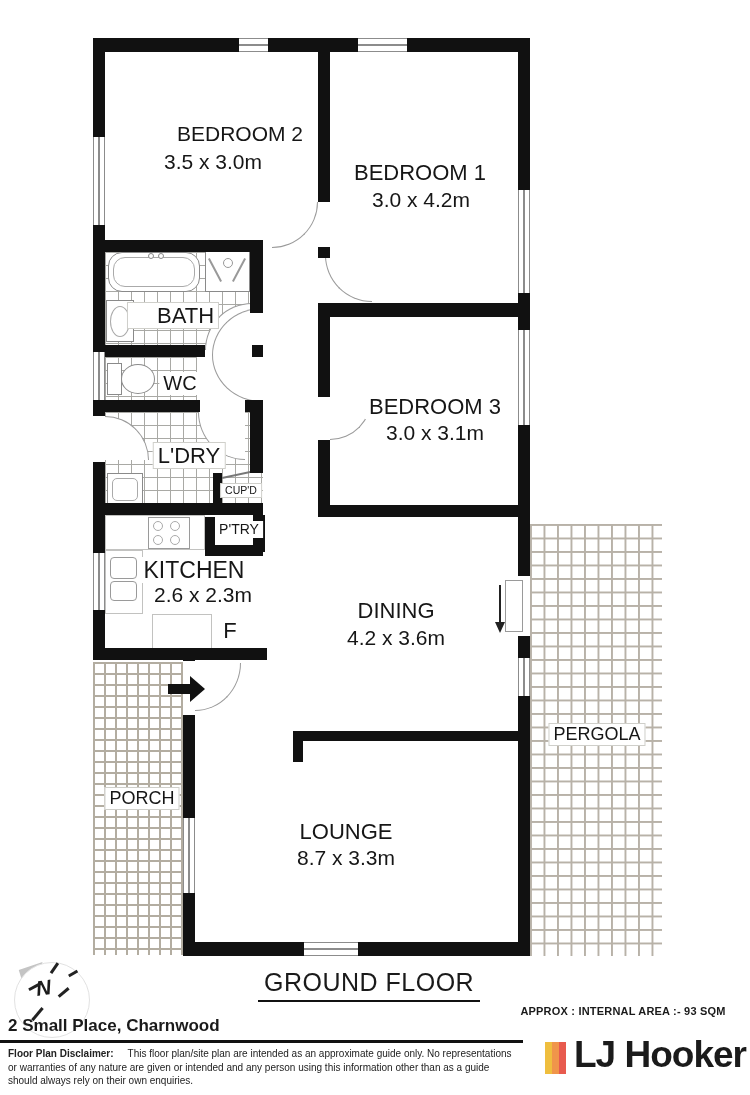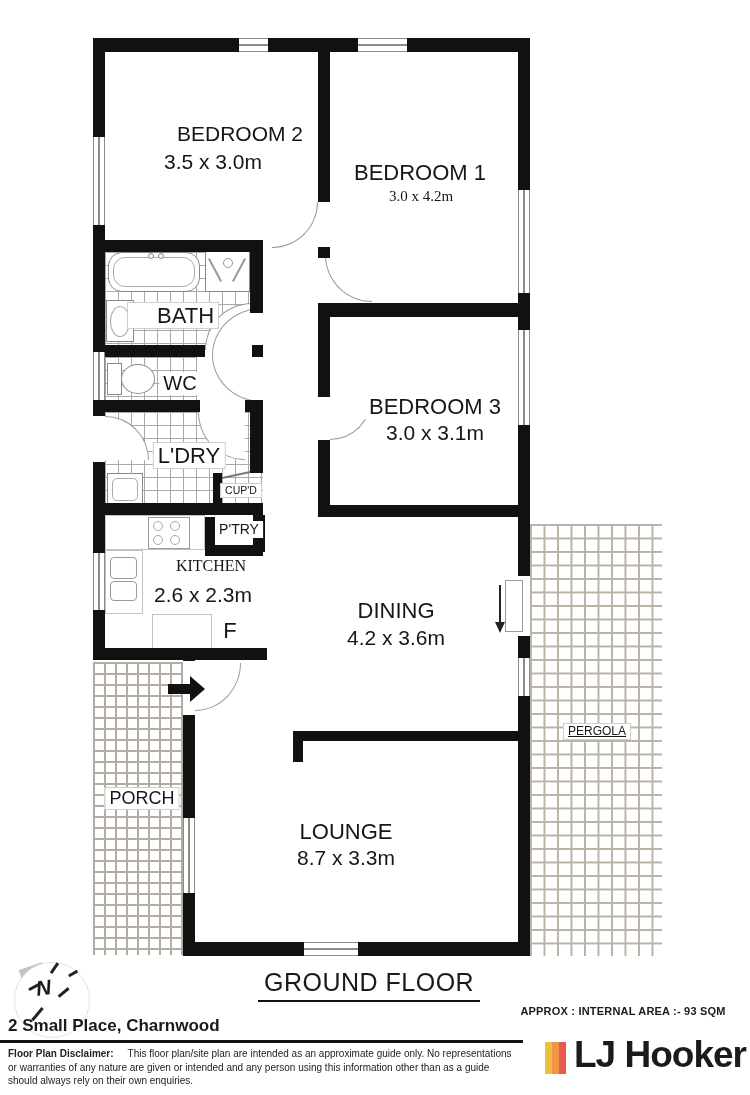--- a/index.html
+++ b/index.html
@@ -136,37 +136,37 @@
 <div class="fix" style="left:505px;top:580px;width:18px;height:52px;border-color:#9a9a9a;"></div>
 <div class="abs" style="left:499px;top:585px;width:2px;height:38px;background:#222;"></div>
 <div class="abs" style="left:495px;top:622px;width:0;height:0;border-left:5px solid transparent;border-right:5px solid transparent;border-top:11px solid #222;"></div>
 
 <div class="abs" style="left:168px;top:684px;width:24px;height:10px;background:#111;"></div>
 <div class="abs" style="left:190px;top:676px;width:0;height:0;border-top:13px solid transparent;border-bottom:13px solid transparent;border-left:15px solid #111;"></div>
 
 <div class="lbl" style="left:220px;top:122px;font-size:21px;margin-left:20px;">BEDROOM 2</div>
 <div class="lbl" style="left:213px;top:150px;font-size:21px;">3.5 x 3.0m</div>
 <div class="lbl" style="left:420px;top:160px;font-size:22px;">BEDROOM 1</div>
-<div class="lbl" style="left:421px;top:188px;font-size:15px;font-family:Liberation Serif, serif;">3.0 x 4.2m</div>
+<div class="lbl" style="left:421px;top:188px;font-size:21px;">3.0 x 4.2m</div>
 <div class="lbl" style="left:435px;top:394px;font-size:22px;">BEDROOM 3</div>
 <div class="lbl" style="left:435px;top:421px;font-size:21px;">3.0 x 3.1m</div>
 <div class="lbl plate" style="left:173px;top:302px;font-size:22px;padding-left:29px;">BATH</div>
 <div class="lbl" style="left:180px;top:372px;font-size:20px;">WC</div>
 <div class="lbl plate" style="left:189px;top:442px;font-size:22px;">L'DRY</div>
 <div class="lbl plate" style="left:241px;top:483px;font-size:10.5px;">CUP'D</div>
 <div class="lbl" style="left:239px;top:521px;font-size:14px;">P'TRY</div>
-<div class="lbl" style="left:211px;top:557px;font-size:16px;font-family:Liberation Serif, serif;">KITCHEN</div>
+<div class="lbl" style="left:194px;top:557px;font-size:23px;">KITCHEN</div>
 <div class="lbl" style="left:203px;top:583px;font-size:21px;">2.6 x 2.3m</div>
 <div class="lbl" style="left:230px;top:618px;font-size:22px;">F</div>
 <div class="lbl" style="left:396px;top:598px;font-size:22px;">DINING</div>
 <div class="lbl" style="left:396px;top:626px;font-size:21px;">4.2 x 3.6m</div>
 <div class="lbl" style="left:346px;top:819px;font-size:22px;">LOUNGE</div>
 <div class="lbl" style="left:346px;top:846px;font-size:21px;">8.7 x 3.3m</div>
 <div class="lbl plate" style="left:142px;top:787px;font-size:18px;">PORCH</div>
-<div class="lbl plate" style="left:597px;top:723px;font-size:12px;text-decoration:underline;">PERGOLA</div>
+<div class="lbl plate" style="left:597px;top:723px;font-size:18px;">PERGOLA</div>
 
 <div class="abs" style="left:10px;top:958px;width:82px;height:82px;">
   <div class="abs" style="left:6px;top:4px;width:34px;height:44px;background:#c4c4c4;clip-path:polygon(8% 18%,78% 0%,42% 100%);"></div>
   <div class="abs" style="left:4px;top:4px;width:74px;height:74px;background:#fff;border:1px solid #e2e2e2;border-radius:50%;"></div>
   <div class="abs" style="left:26px;top:18px;font-size:21px;font-weight:bold;font-style:italic;transform:rotate(-8deg);">N</div>
   <div class="abs" style="left:18px;top:27px;width:14px;height:2.5px;background:#222;transform:rotate(-28deg);"></div>
   <div class="abs" style="left:43px;top:4px;width:2.5px;height:12px;background:#222;transform:rotate(35deg);"></div>
   <div class="abs" style="left:47px;top:33px;width:13px;height:2.5px;background:#222;transform:rotate(-40deg);"></div>
   <div class="abs" style="left:26px;top:48px;width:2.5px;height:16px;background:#222;transform:rotate(40deg);"></div>
   <div class="abs" style="left:58px;top:14px;width:10px;height:2.5px;background:#222;transform:rotate(-30deg);"></div>

